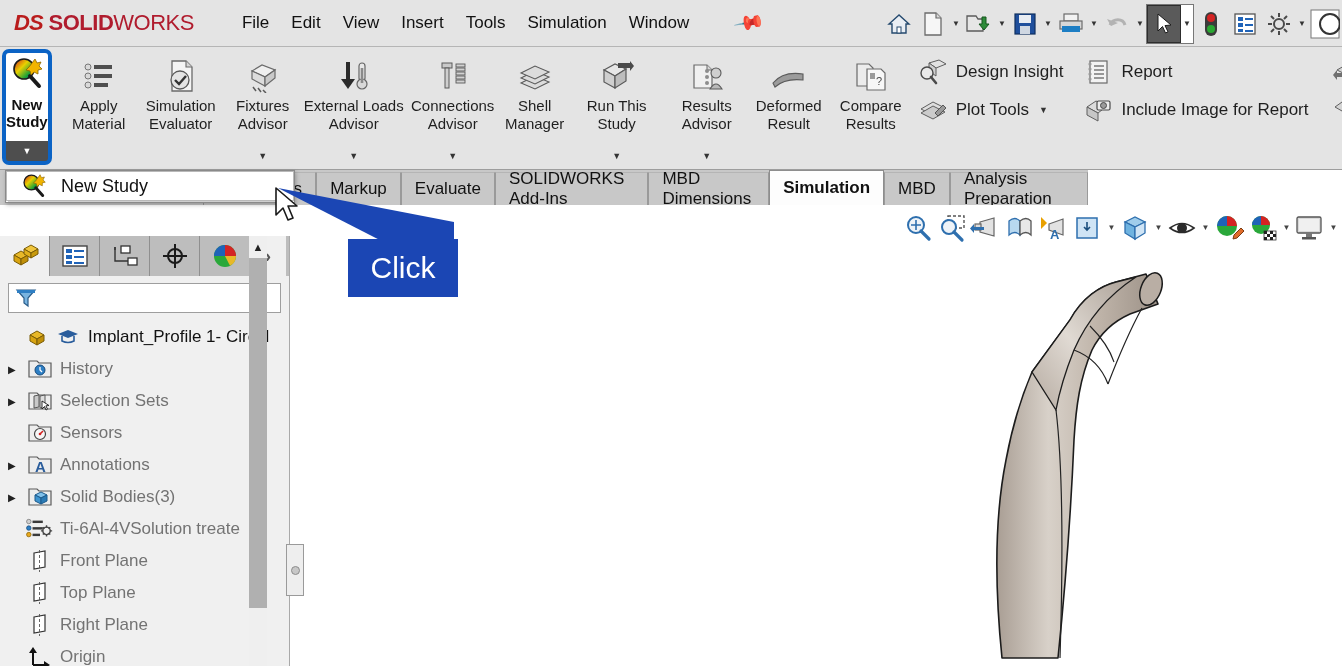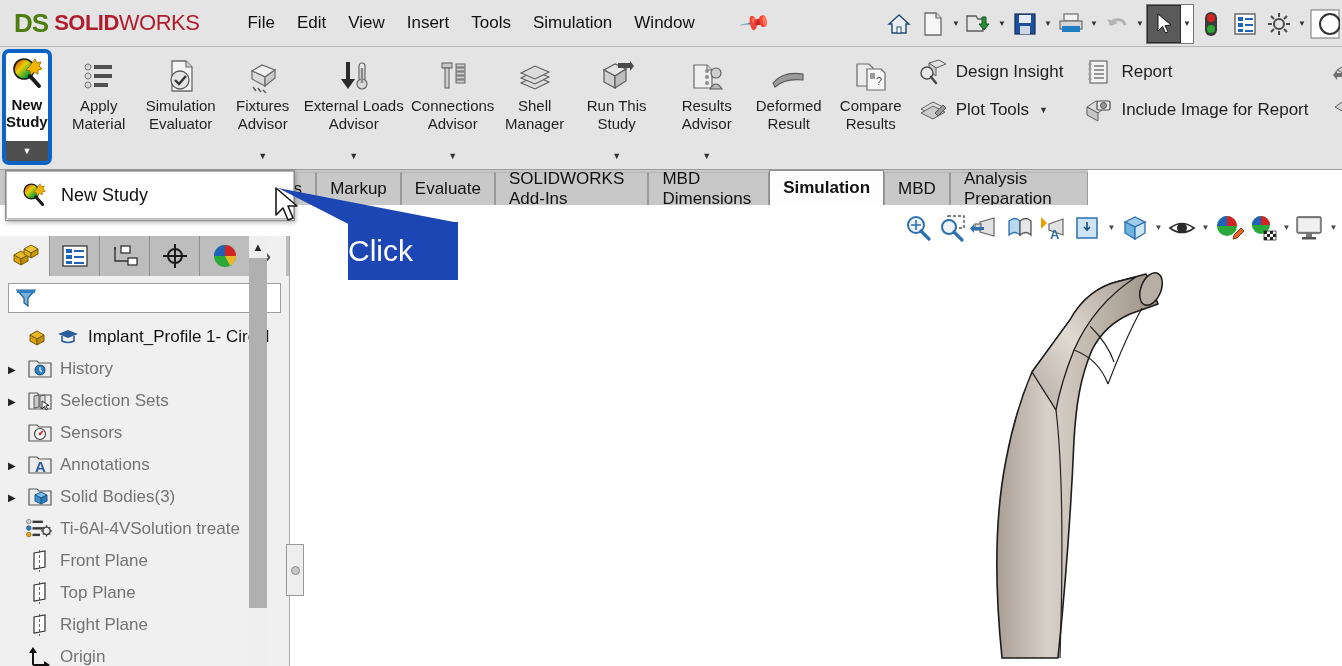--- a/index.html
+++ b/index.html
@@ -11,21 +11,21 @@
   #app{ position:relative; width:1342px; height:666px; background:#fff; }
 
   
   .menubar{
     position:absolute; left:0; top:0; width:1342px; height:47px;
     background:#e4e4e4; border-bottom:1px solid #b5b5b5;
     display:flex; align-items:center;
   }
   .logo{ display:flex; align-items:center; margin-left:14px; }
   .logo-ds{
-    font-size:26px; font-weight:bold; color:#4d7c0f; 
+    font-size:22px; font-weight:bold; color:#b91c1c; font-style:italic;
     letter-spacing:-1px; margin-right:6px;
   }
   .logo-sw{ font-size:22px; font-weight:bold; color:#b01c2e; letter-spacing:-0.5px;}
   .logo-sw .lt{ font-weight:normal; }
   .menu-items{ display:flex; align-items:center; margin-left:48px; gap:22px; }
   .menu-item{ font-size:17px; color:#111; cursor:default; }
   .pin-icon{ margin-left:26px; font-size:20px; color:#111; transform:rotate(35deg); }
 
   .qat{ position:absolute; right:0; top:0; height:47px; display:flex; align-items:center; }
   .qicon{ width:34px; height:38px; display:flex; align-items:center; justify-content:center;
@@ -140,30 +140,30 @@
   }
   .splitter .dot{ width:9px; height:9px; border-radius:50%; background:#c7c7c7;
                   border:1px solid #8c8c8c; }
 
   
   .dropdown{
     position:absolute; left:5px; top:170px; width:290px;
     background:#fdfdfd; border:1px solid #8a8a8a; z-index:60;
     box-shadow:1px 2px 4px rgba(0,0,0,.25);
   }
-  .ditem{ display:flex; align-items:center; height:48px; padding-left:12px; cursor:default; }
+  .ditem{ display:flex; align-items:center; height:30px; padding-left:12px; cursor:default; }
   .ditem.hover{ background:#fff; border:1px solid #b9b9b9; }
   .ditem .ico{ width:30px; display:flex; align-items:center; justify-content:center; }
   .ditem .lbl{ font-size:18px; color:#111; margin-left:12px; }
   .dsep{ height:1px; background:#cfcfcf; margin:0 2px; }
 
   
   .callout-box{
-    position:absolute; left:348px; top:222px; width:110px; height:58px;
-    background:#1b46b4; display:flex; align-items:center; 
+    position:absolute; left:348px; top:239px; width:110px; height:58px;
+    background:#1b46b4; display:flex; align-items:center; justify-content:center;
     z-index:70;
   }
   .callout-box span{ color:#fff; font-size:30px; }
   .callout-tail{ position:absolute; left:272px; top:186px; z-index:69; }
   .cursor-arrow{ position:absolute; left:272px; top:186px; z-index:80; }
 
   
   .model{ position:absolute; left:940px; top:260px; z-index:5; }
 </style>
 </head>

